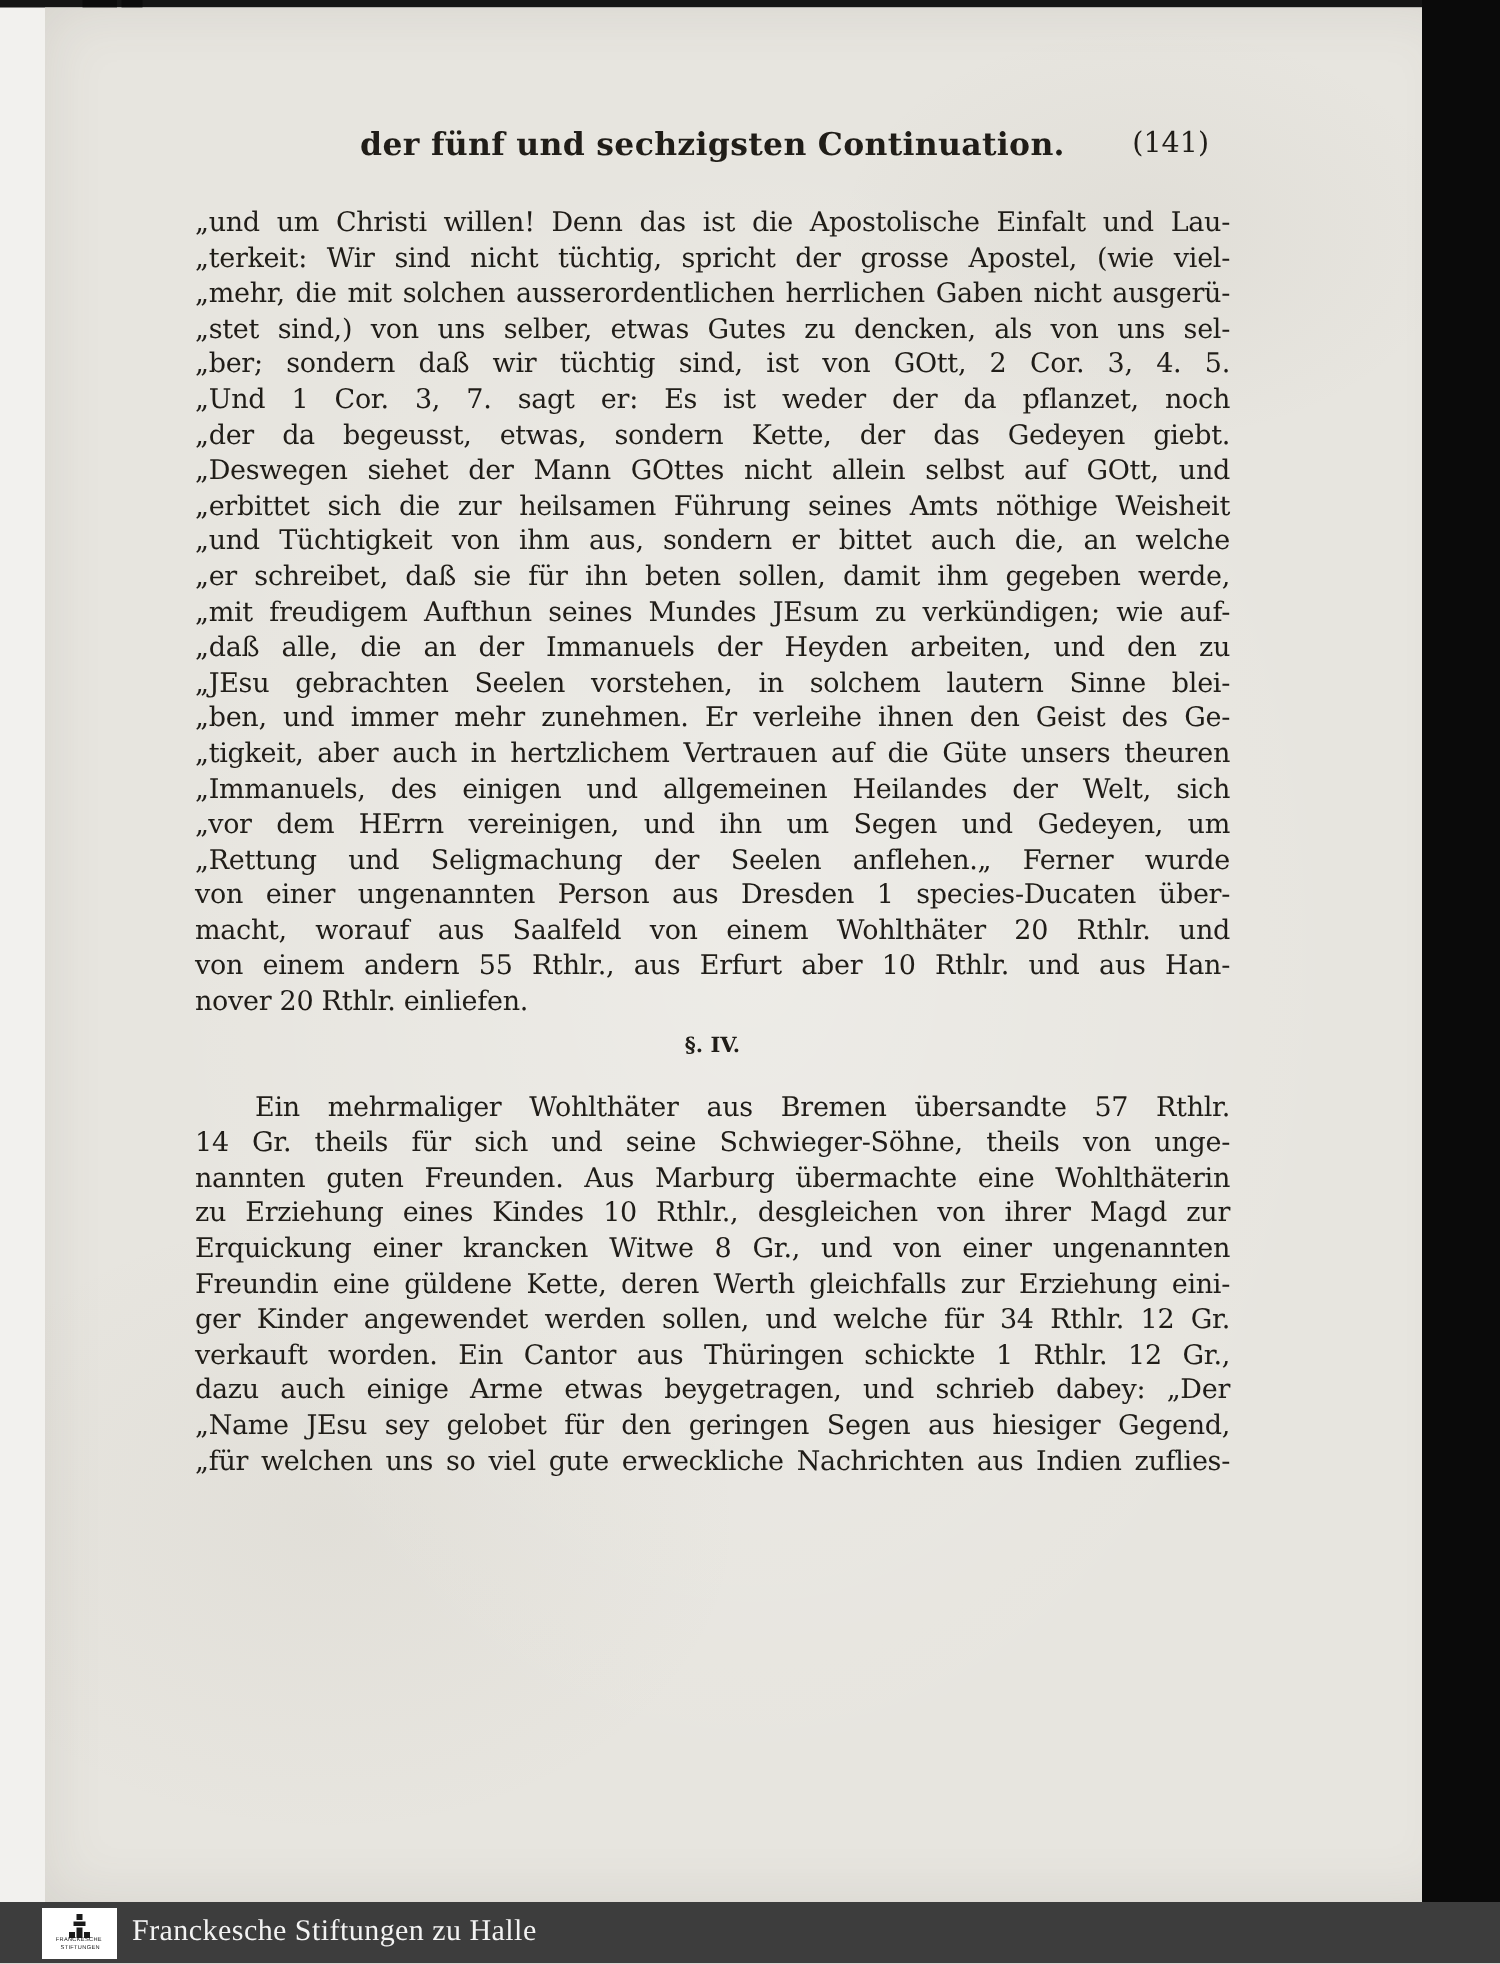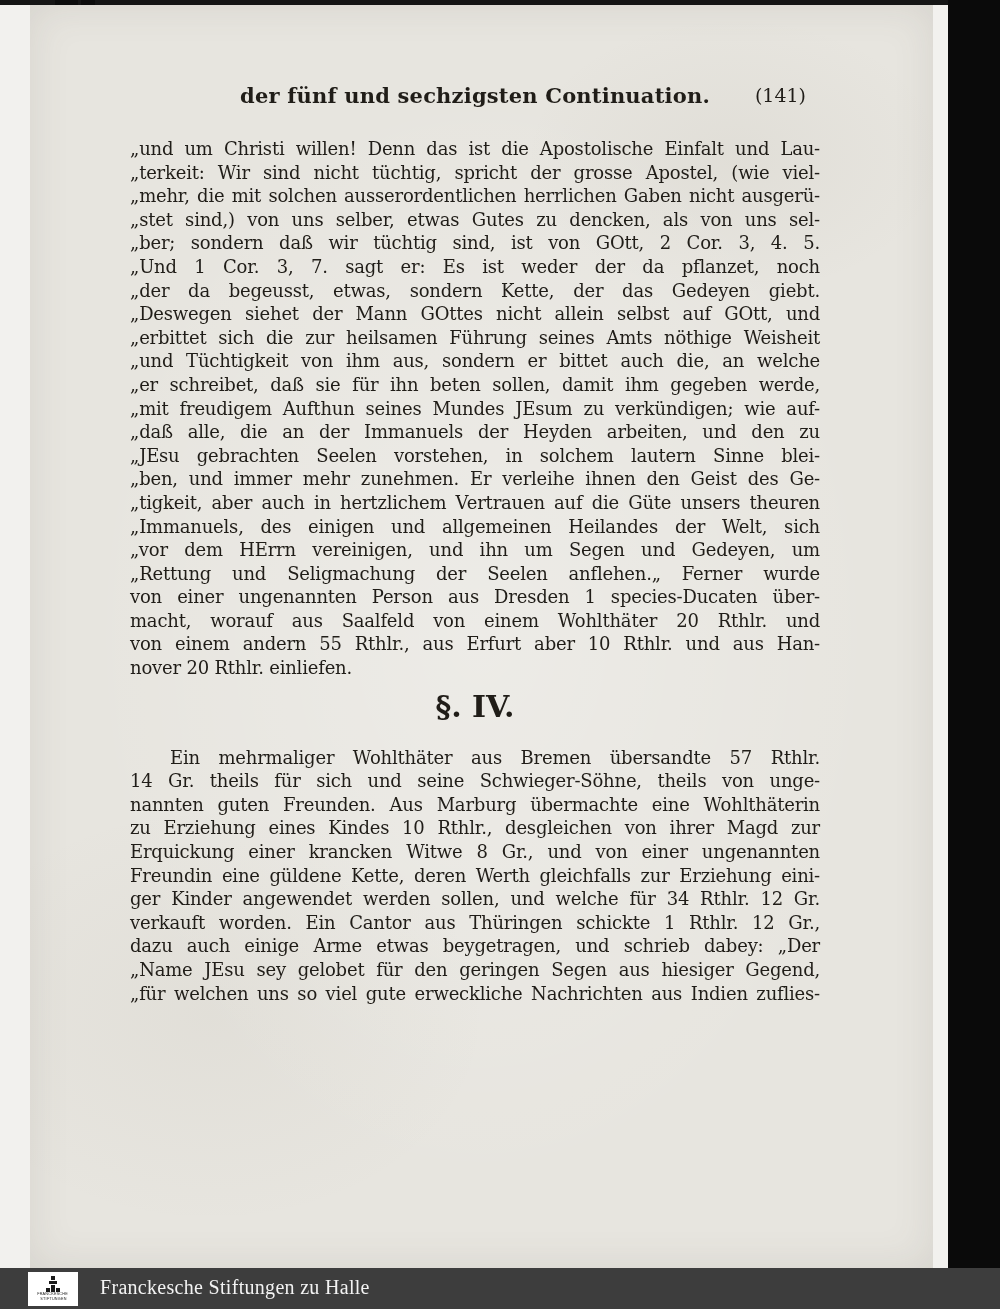--- a/index.html
+++ b/index.html
@@ -13,20 +13,21 @@
 
   
   .page {
     position: absolute; left: 30px; top: 5px; width: 903px; height: 1263px;
     background:
       radial-gradient(ellipse 300px 200px at 78% 12%, rgba(120,110,90,0.06), rgba(0,0,0,0) 70%),
       radial-gradient(ellipse 400px 300px at 20% 80%, rgba(120,110,90,0.05), rgba(0,0,0,0) 70%),
       radial-gradient(ellipse 500px 700px at 50% 50%, rgba(255,255,255,0.25), rgba(0,0,0,0) 80%),
       #e7e5df;
     box-shadow: inset 0 0 40px rgba(90,85,70,0.12);
+    padding-left: 40px;
   }
   .page-curl {
     position: absolute; left: 933px; top: 0; width: 15px; height: 1263px;
     background: linear-gradient(to right, rgba(10,10,10,0), #9a968e 55%, #2a2a28 100%);
   }
   .right-band { position: absolute; left: 948px; top: 0; width: 52px; height: 1268px; background: #0a0a0a; }
 
   
   .text-col { position: absolute; left: 100px; top: 0; width: 690px; color: #201d18; }
   .page-header { position: relative; margin-top: 78px; height: 32px; }
@@ -36,40 +37,40 @@
   .page-number { position: absolute; right: 14px; top: 1px; font-size: 19px; font-weight: normal; }
 
   .body-text {
     margin-top: 22px; font-size: 18px; font-weight: normal; line-height: 23.6px;
     letter-spacing: -0.2px;
   }
   .tline { text-align: justify; text-align-last: justify; }
   .tline.flush-left { text-align-last: left; }
   .indent-first .tline:first-child { text-indent: 40px; }
 
-  .section-heading { margin: 9px 0 2px 0; text-align: center; font-size: 30px; font-weight: bold; }
+  .section-heading { margin: 9px 0 2px 0; text-align: center; font-size: 14px; font-weight: bold; }
 
   
   .bottom-bar {
     position: absolute; left: 0; top: 1268px; width: 1000px; height: 41px;
     background: #3d3d3d; display: flex; align-items: center;
   }
   .logo-box {
     position: absolute; left: 28px; top: 4px; width: 50px; height: 34px;
     background: #ffffff; display: flex; flex-direction: column; align-items: center; justify-content: center;
   }
   .logo-glyph { line-height: 1; }
   .logo-glyph svg { display: block; }
   .logo-caption {
     font-family: "Liberation Sans", sans-serif; font-size: 5px; line-height: 5px;
     color: #1a1a1a; text-align: center; transform: scale(0.75); transform-origin: center top;
     letter-spacing: 0.3px; white-space: nowrap;
   }
   .banner-label {
-    position: absolute; left: 100px; top: 8px;
+    position: absolute; left: 88px; top: 8px;
     font-family: "Liberation Serif", serif; font-size: 20px; color: #f3f3f3; letter-spacing: 0.3px;
   }
 </style>
 </head>
 <body>
 
 <div class="scan">
 
   <div class="top-strip"></div>
   <div class="corner-a"></div>

